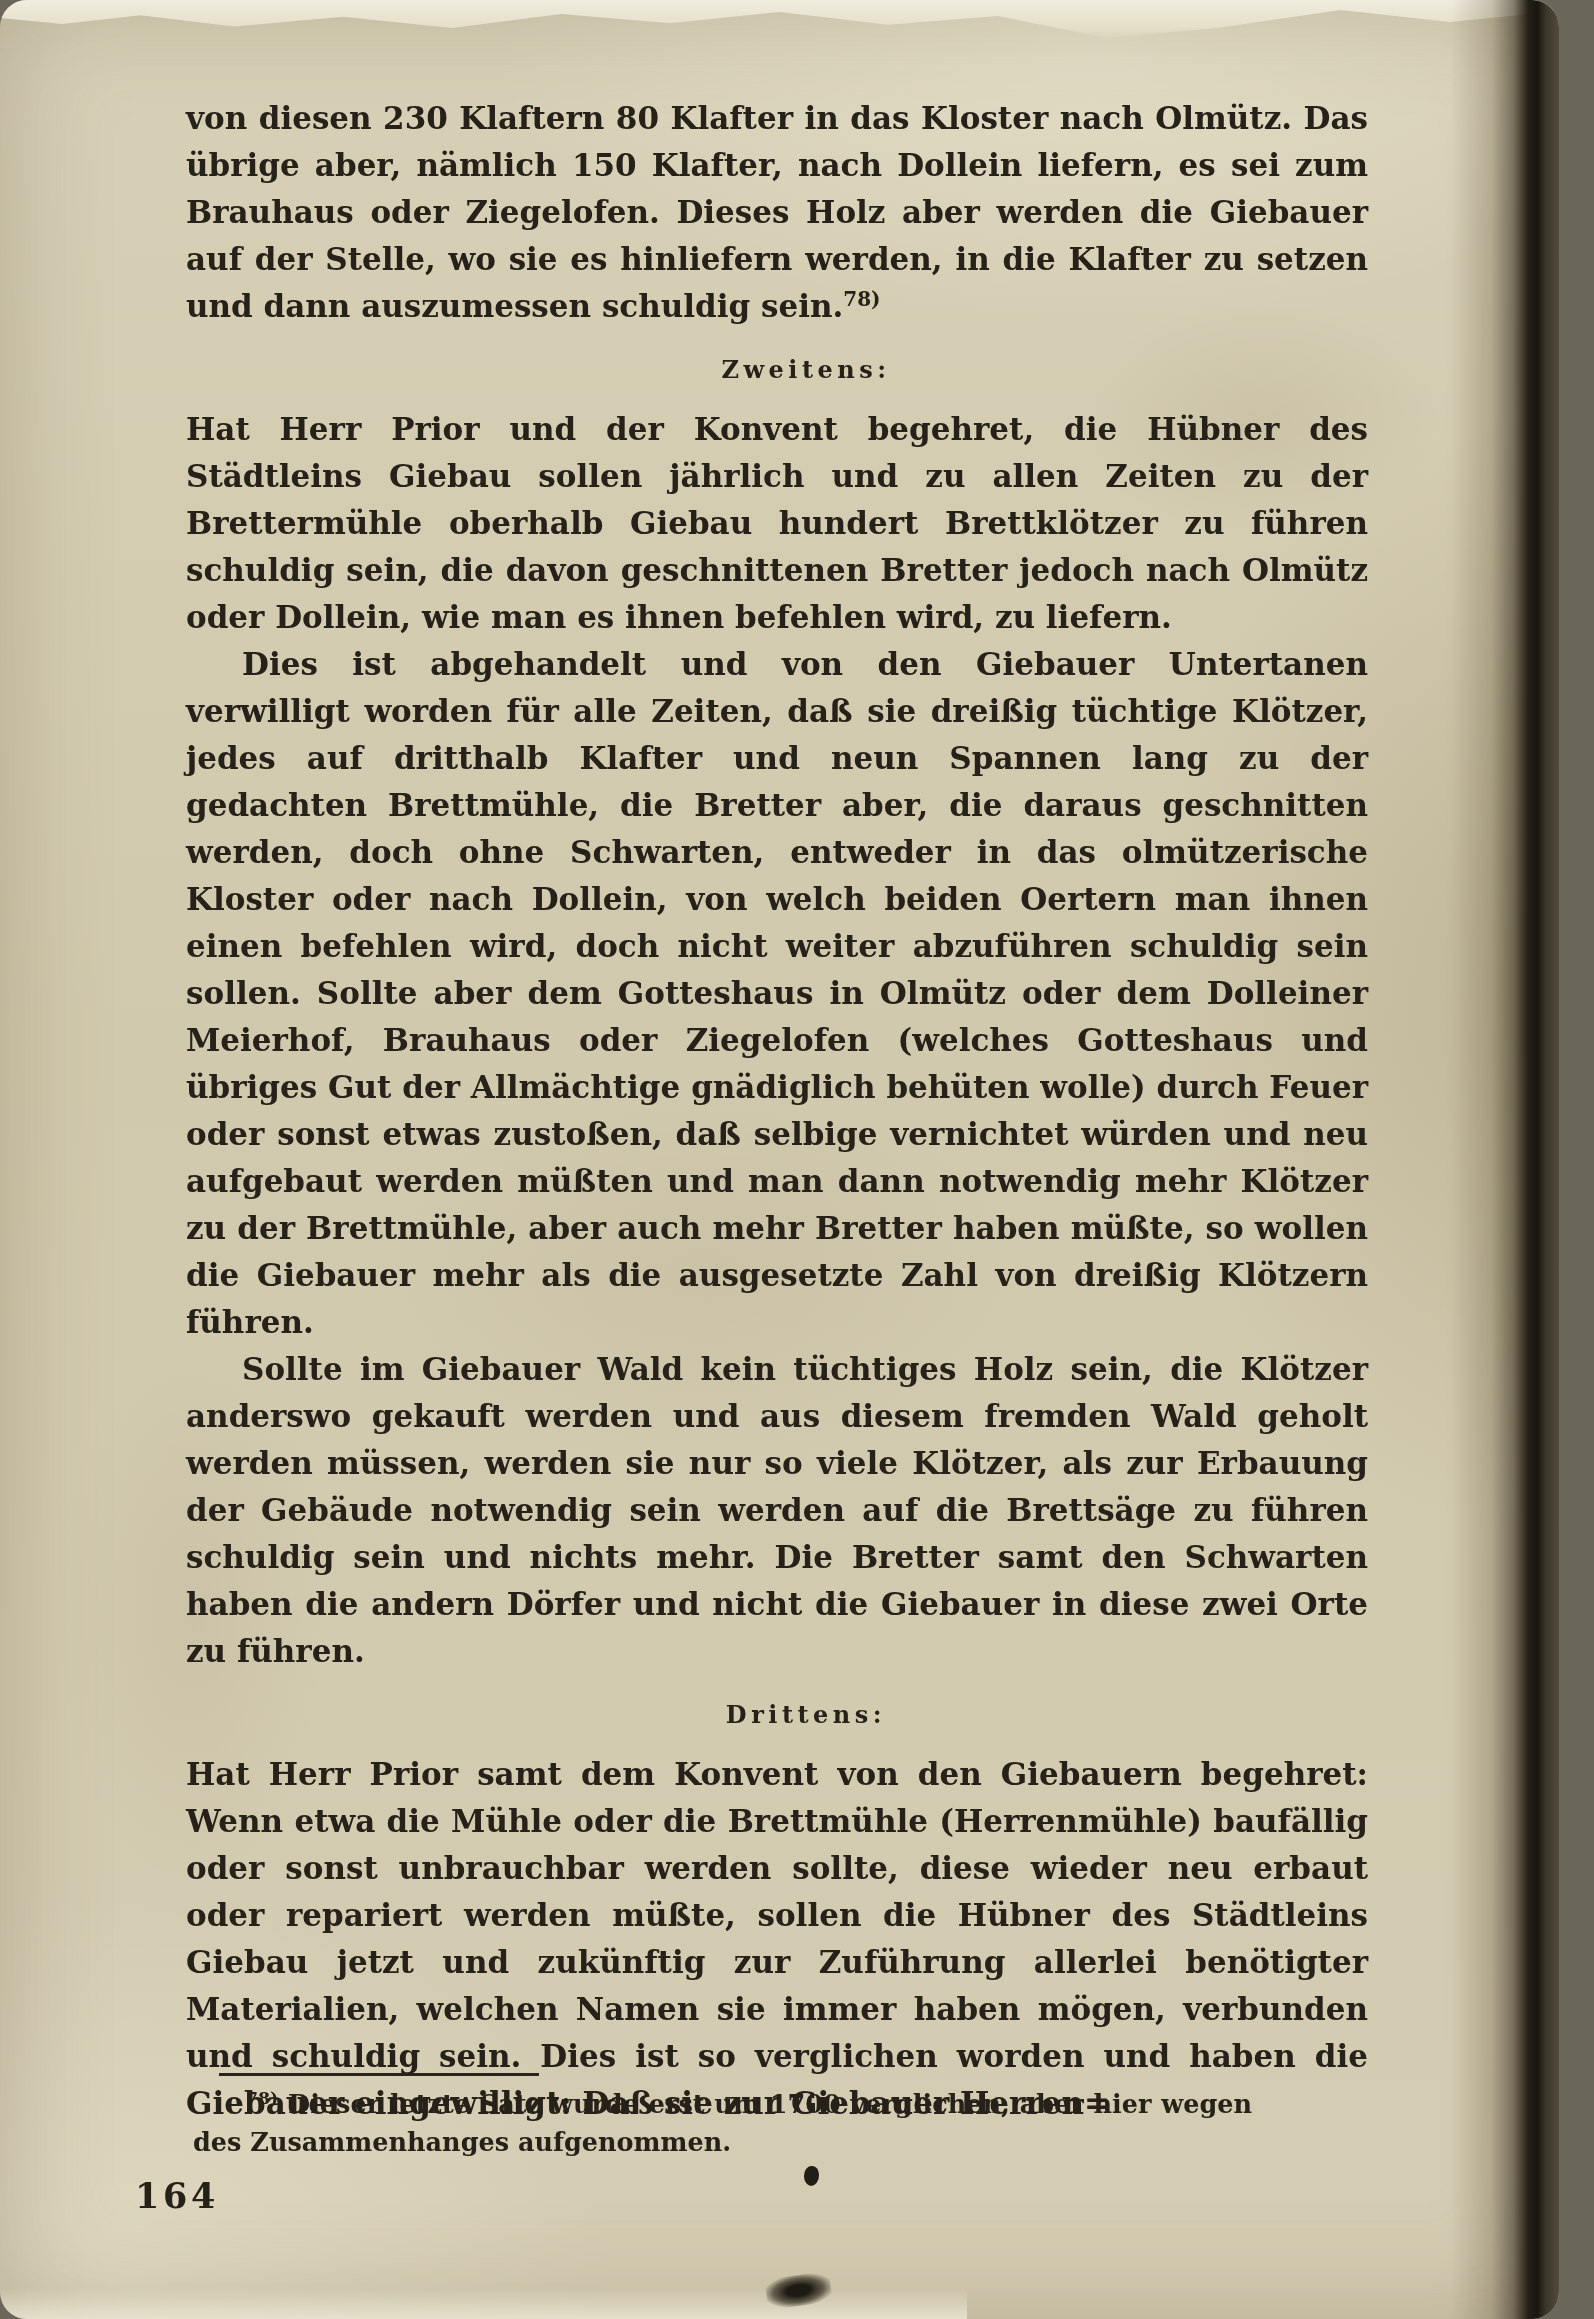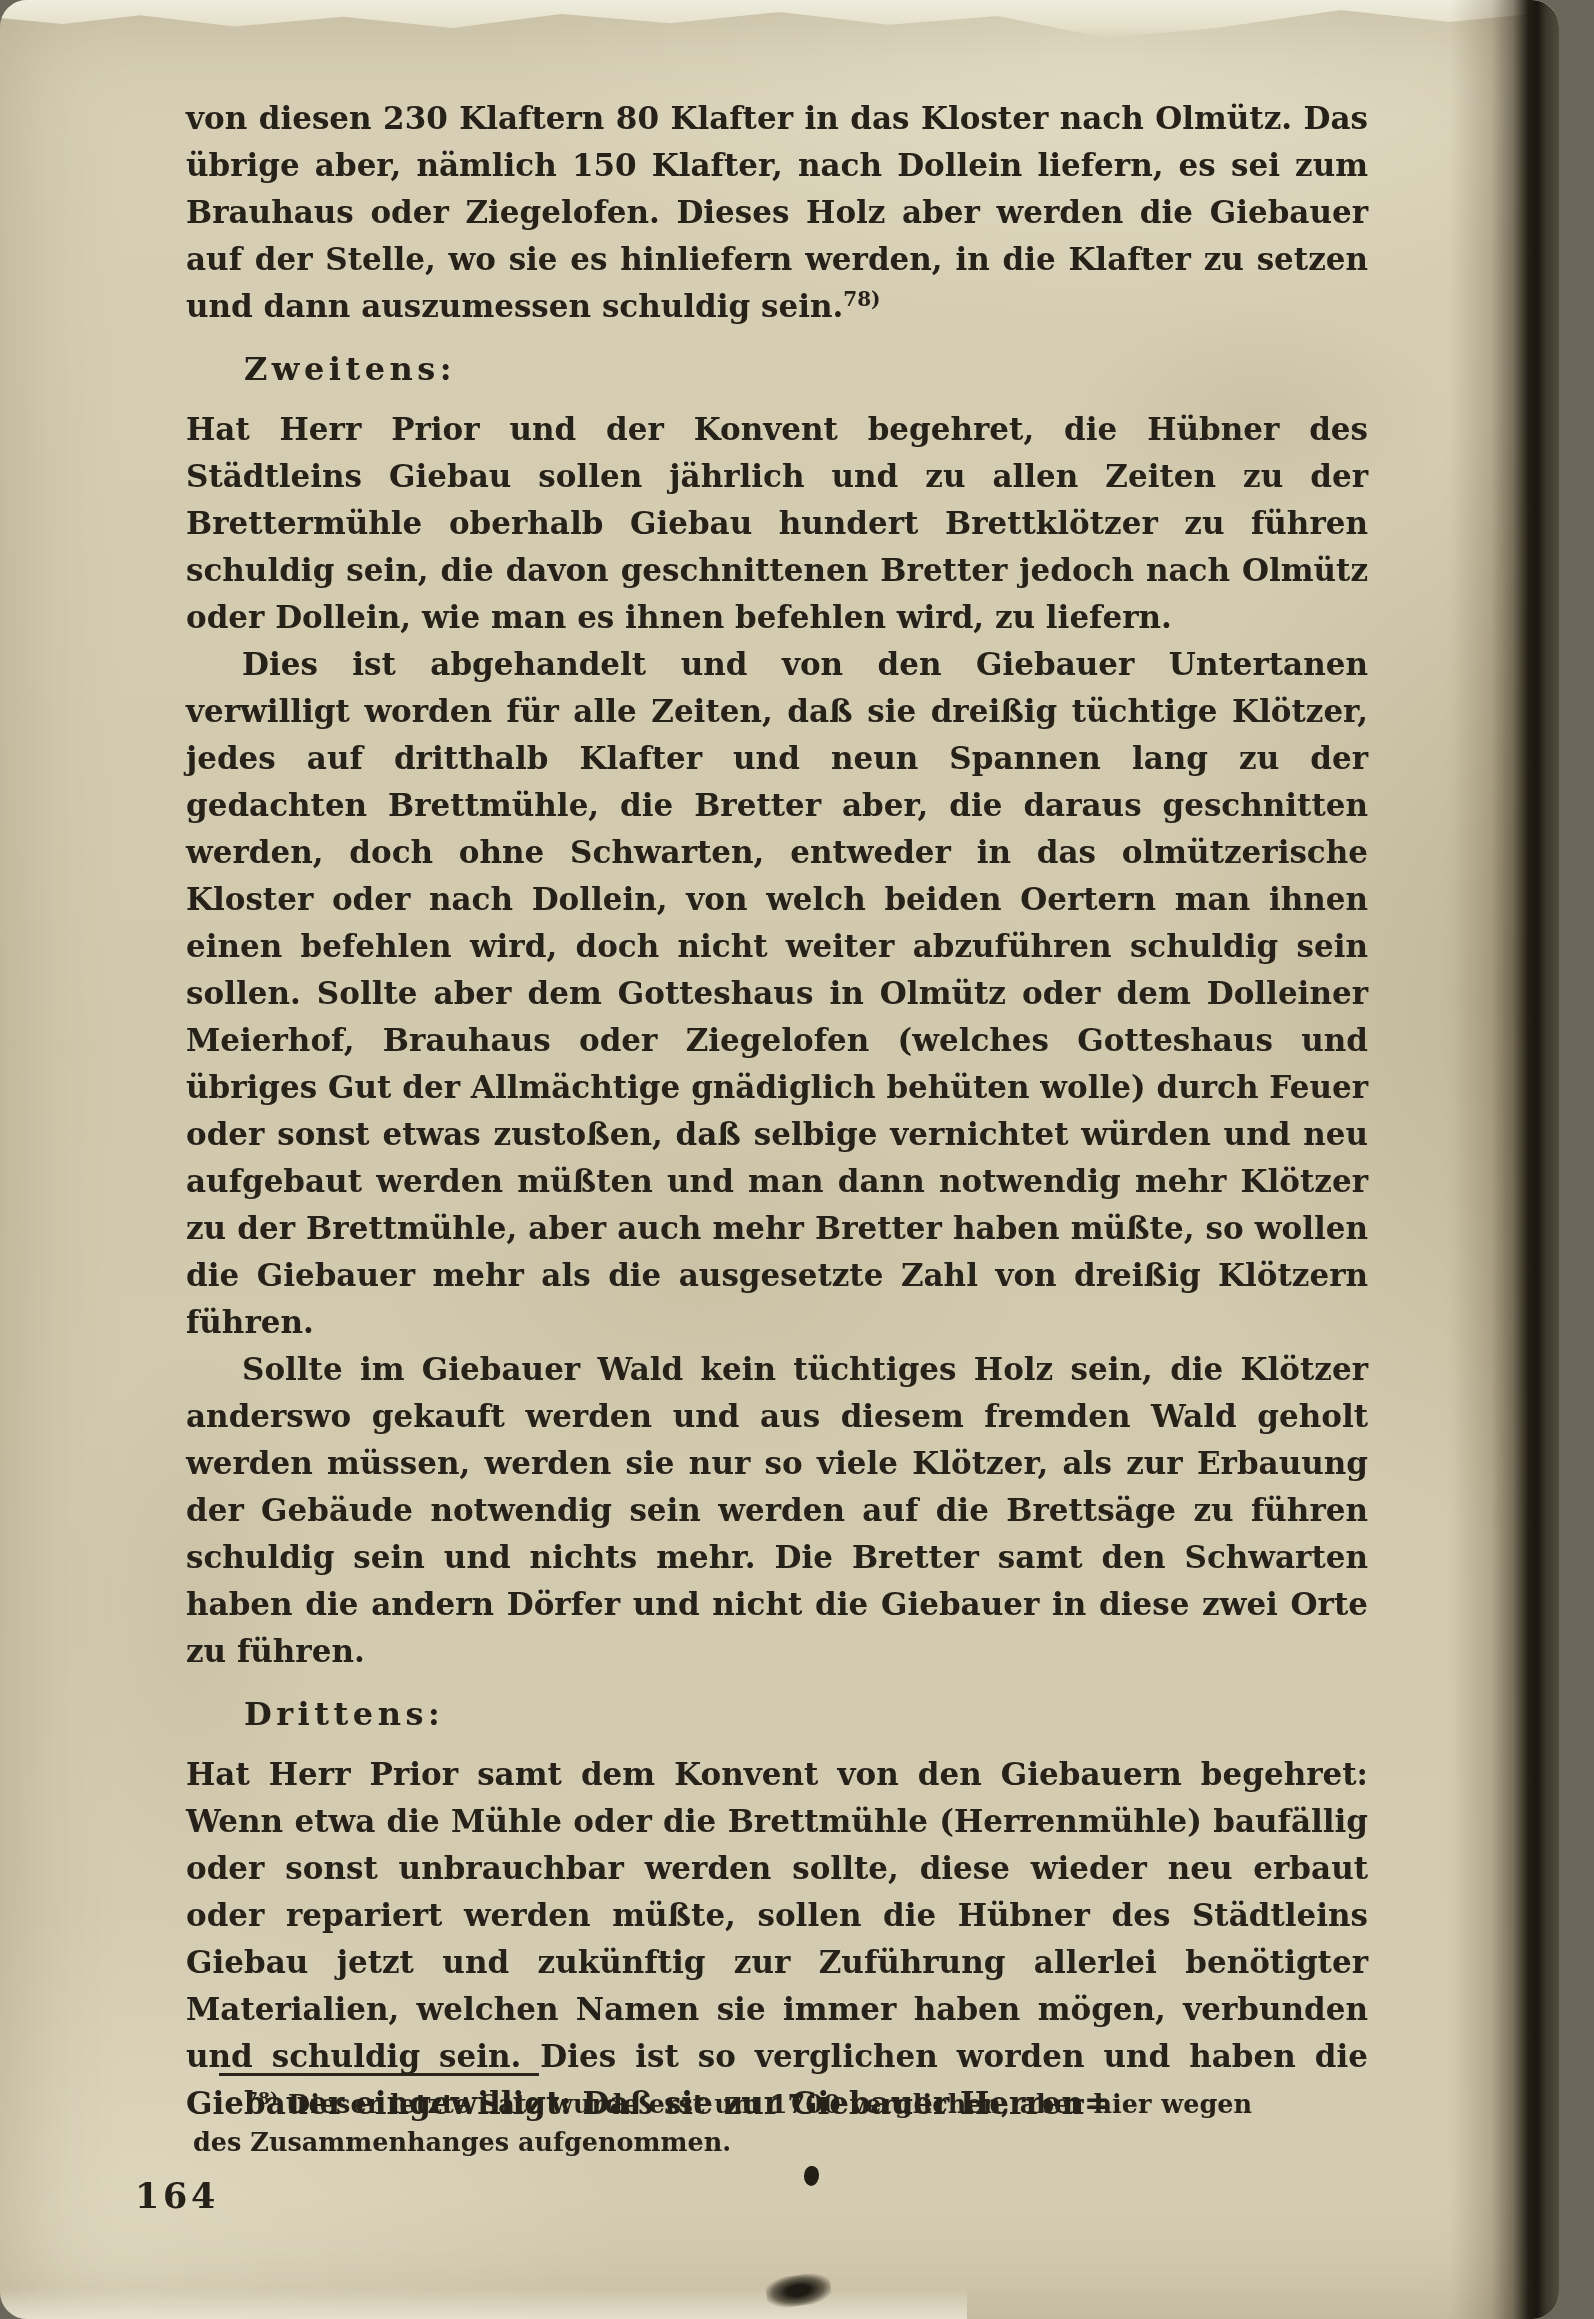--- a/index.html
+++ b/index.html
@@ -110,24 +110,24 @@
 
   .para {
     margin: 0;
   }
   .para.indent {
     text-indent: 56px;
   }
 
   .heading {
     margin: 16.4px 0 12.7px 58px;
-    font-size: 32px;
+    font-size: 24px;
     font-weight: 700;
     letter-spacing: 4.5px;
-    text-align: left;
+    text-align: center;
   }
 
   sup.fn-ref {
     font-size: 20px;
     vertical-align: super;
     line-height: 0;
   }
 
   
   .footnote-area {

